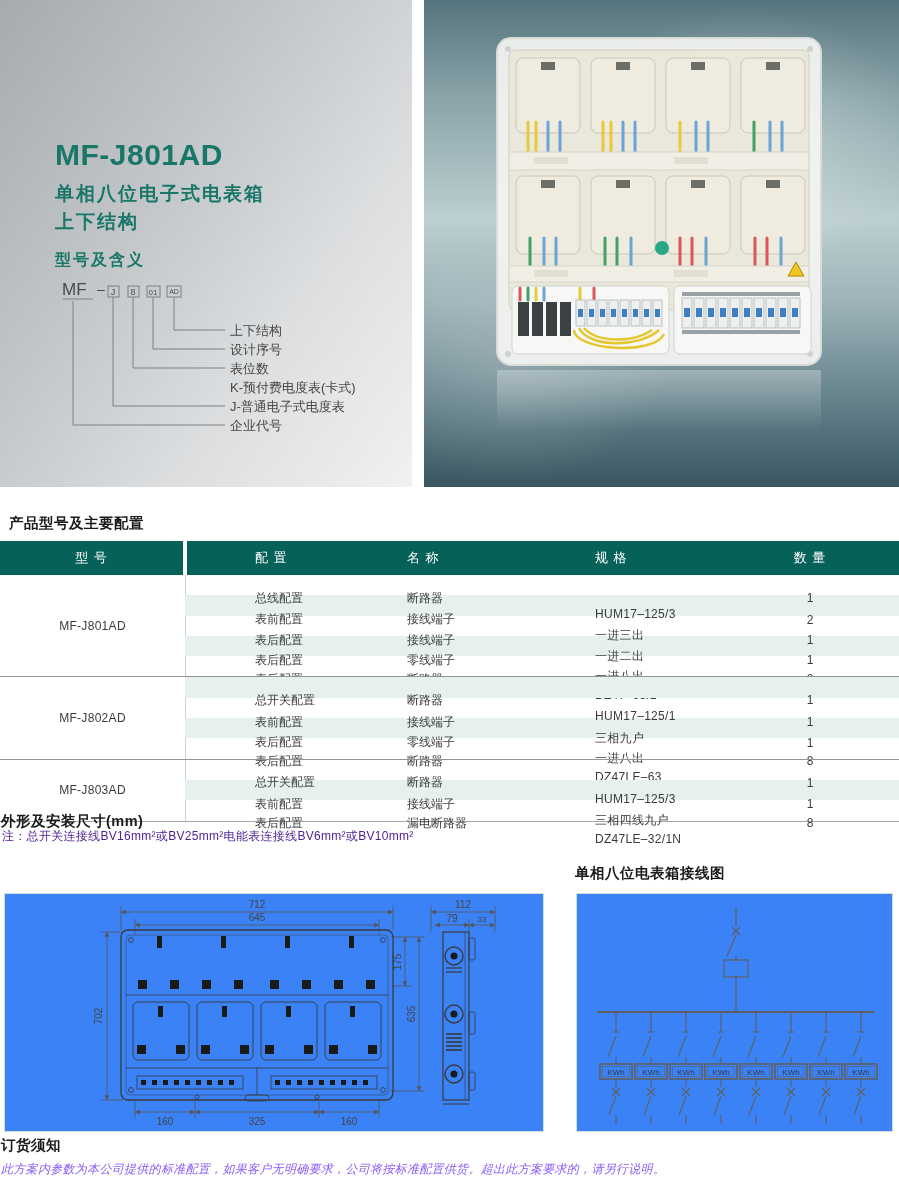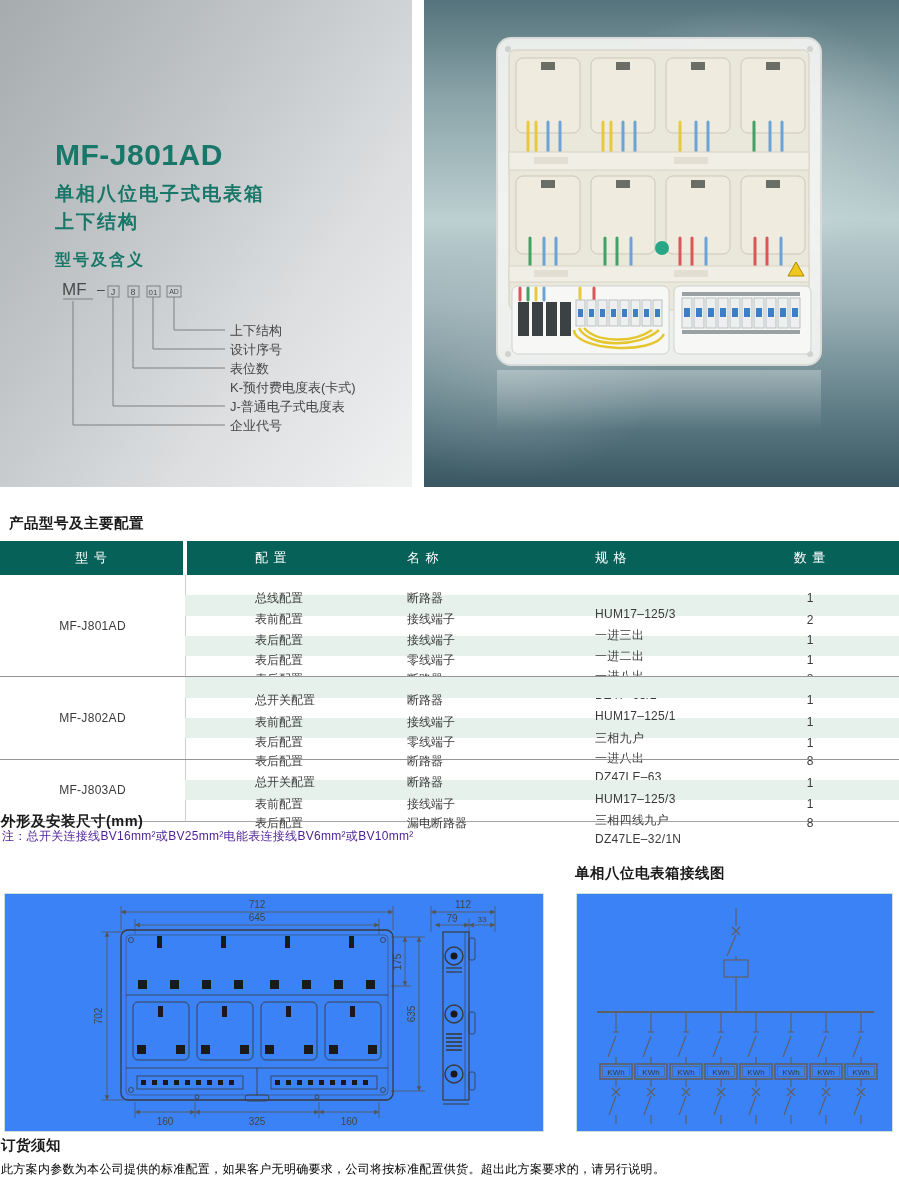--- a/index.html
+++ b/index.html
@@ -48,21 +48,21 @@
   .model-label{position:absolute;left:0;top:0;bottom:0;width:185px;display:flex;
     align-items:center;justify-content:center;font-size:12px;color:#3a3a3a;letter-spacing:.3px;}
   .v-divider{position:absolute;left:185px;top:0;bottom:0;width:1px;background:#cfcfcf;}
   #tablenote{position:absolute;left:2px;top:828px;font-size:12px;color:#4c1d95;letter-spacing:.3px;}
 
   
   .fig-box{position:absolute;background:#3b82f6;border:1px solid var(--box-border);text-align:right;}
   #dimbox{left:4px;top:893px;width:538px;height:237px;}
   #wirebox{left:576px;top:893px;width:315px;height:237px;}
 
-  #ordernote{position:absolute;left:1px;top:1161px;font-size:12px;color:#000000;letter-spacing:.3px;}
+  #ordernote{position:absolute;left:1px;top:1161px;font-size:12px;color:#8b5cf6;letter-spacing:.3px;font-style:italic;}
 
   svg text{font-family:"Liberation Sans","DejaVu Sans",sans-serif;}
 </style>
 </head>
 <body>
 
 <div id="page">
 
   <div class="hero-left">
     <div class="hero-title">MF-J801AD</div>

